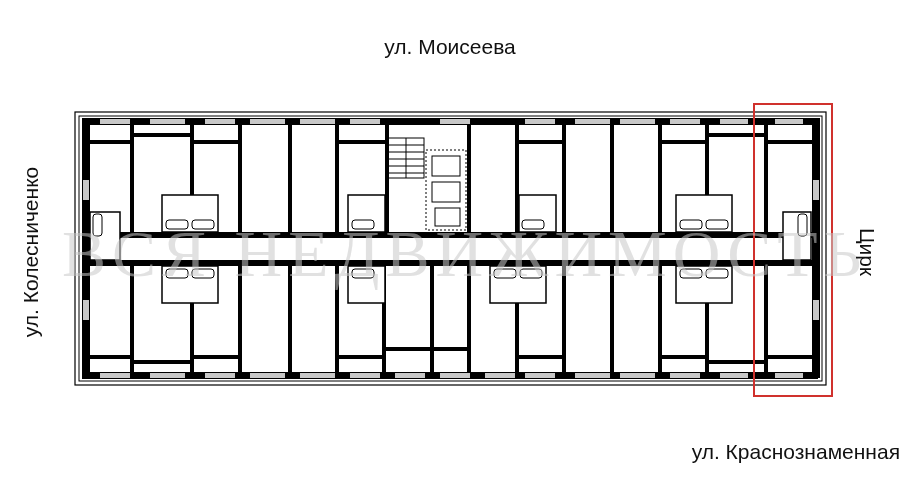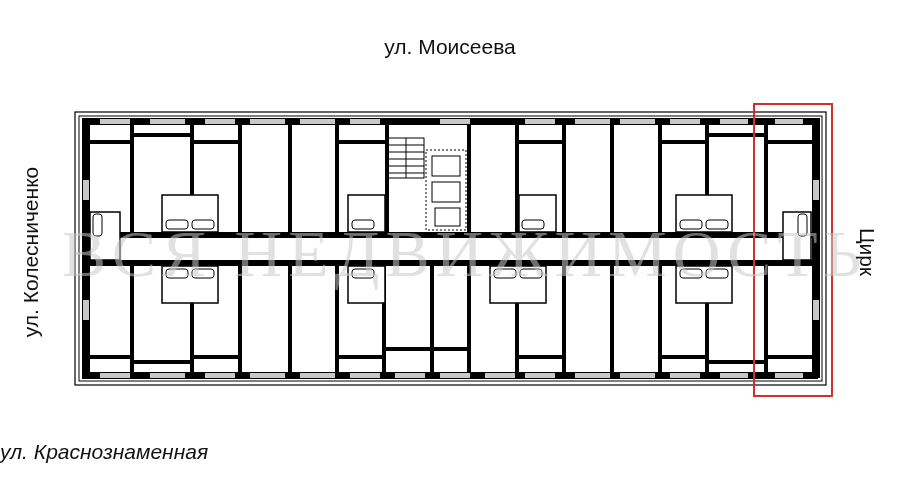--- a/index.html
+++ b/index.html
@@ -1,20 +1,20 @@
 <!DOCTYPE html>
 <html><head>
 <meta charset="utf-8">
 <style>
   html, body { margin: 0; padding: 0; background: #ffffff; }
   body { width: 900px; height: 500px; position: relative; overflow: hidden;
          font-family: "Liberation Sans", "DejaVu Sans", sans-serif; color: #111; }
   .street { position: absolute; font-size: 21px; color: #111; white-space: nowrap; }
   #street-top { left: 0; width: 900px; top: 35px; text-align: center; }
-  #street-bottom { left: 0; width: 900px; top: 440px; text-align: left; font-style: italic; }
+  #street-bottom { left: 0; width: 900px; top: 440px; text-align: right; }
   #street-left { left: 31px; top: 252px; transform: translate(-50%, -50%) rotate(-90deg); }
   #street-right { left: 867px; top: 252px; transform: translate(-50%, -50%) rotate(90deg); }
   #plan { position: absolute; left: 0; top: 0; width: 900px; height: 500px; }
   #watermark { position: absolute; left: 62px; top: 216px; font-size: 66px; letter-spacing: 6px;
                color: rgba(200,200,200,0.55); white-space: nowrap; pointer-events: none;
                font-family: Liberation Serif, serif; }
 </style>
 </head>
 <body>
 

